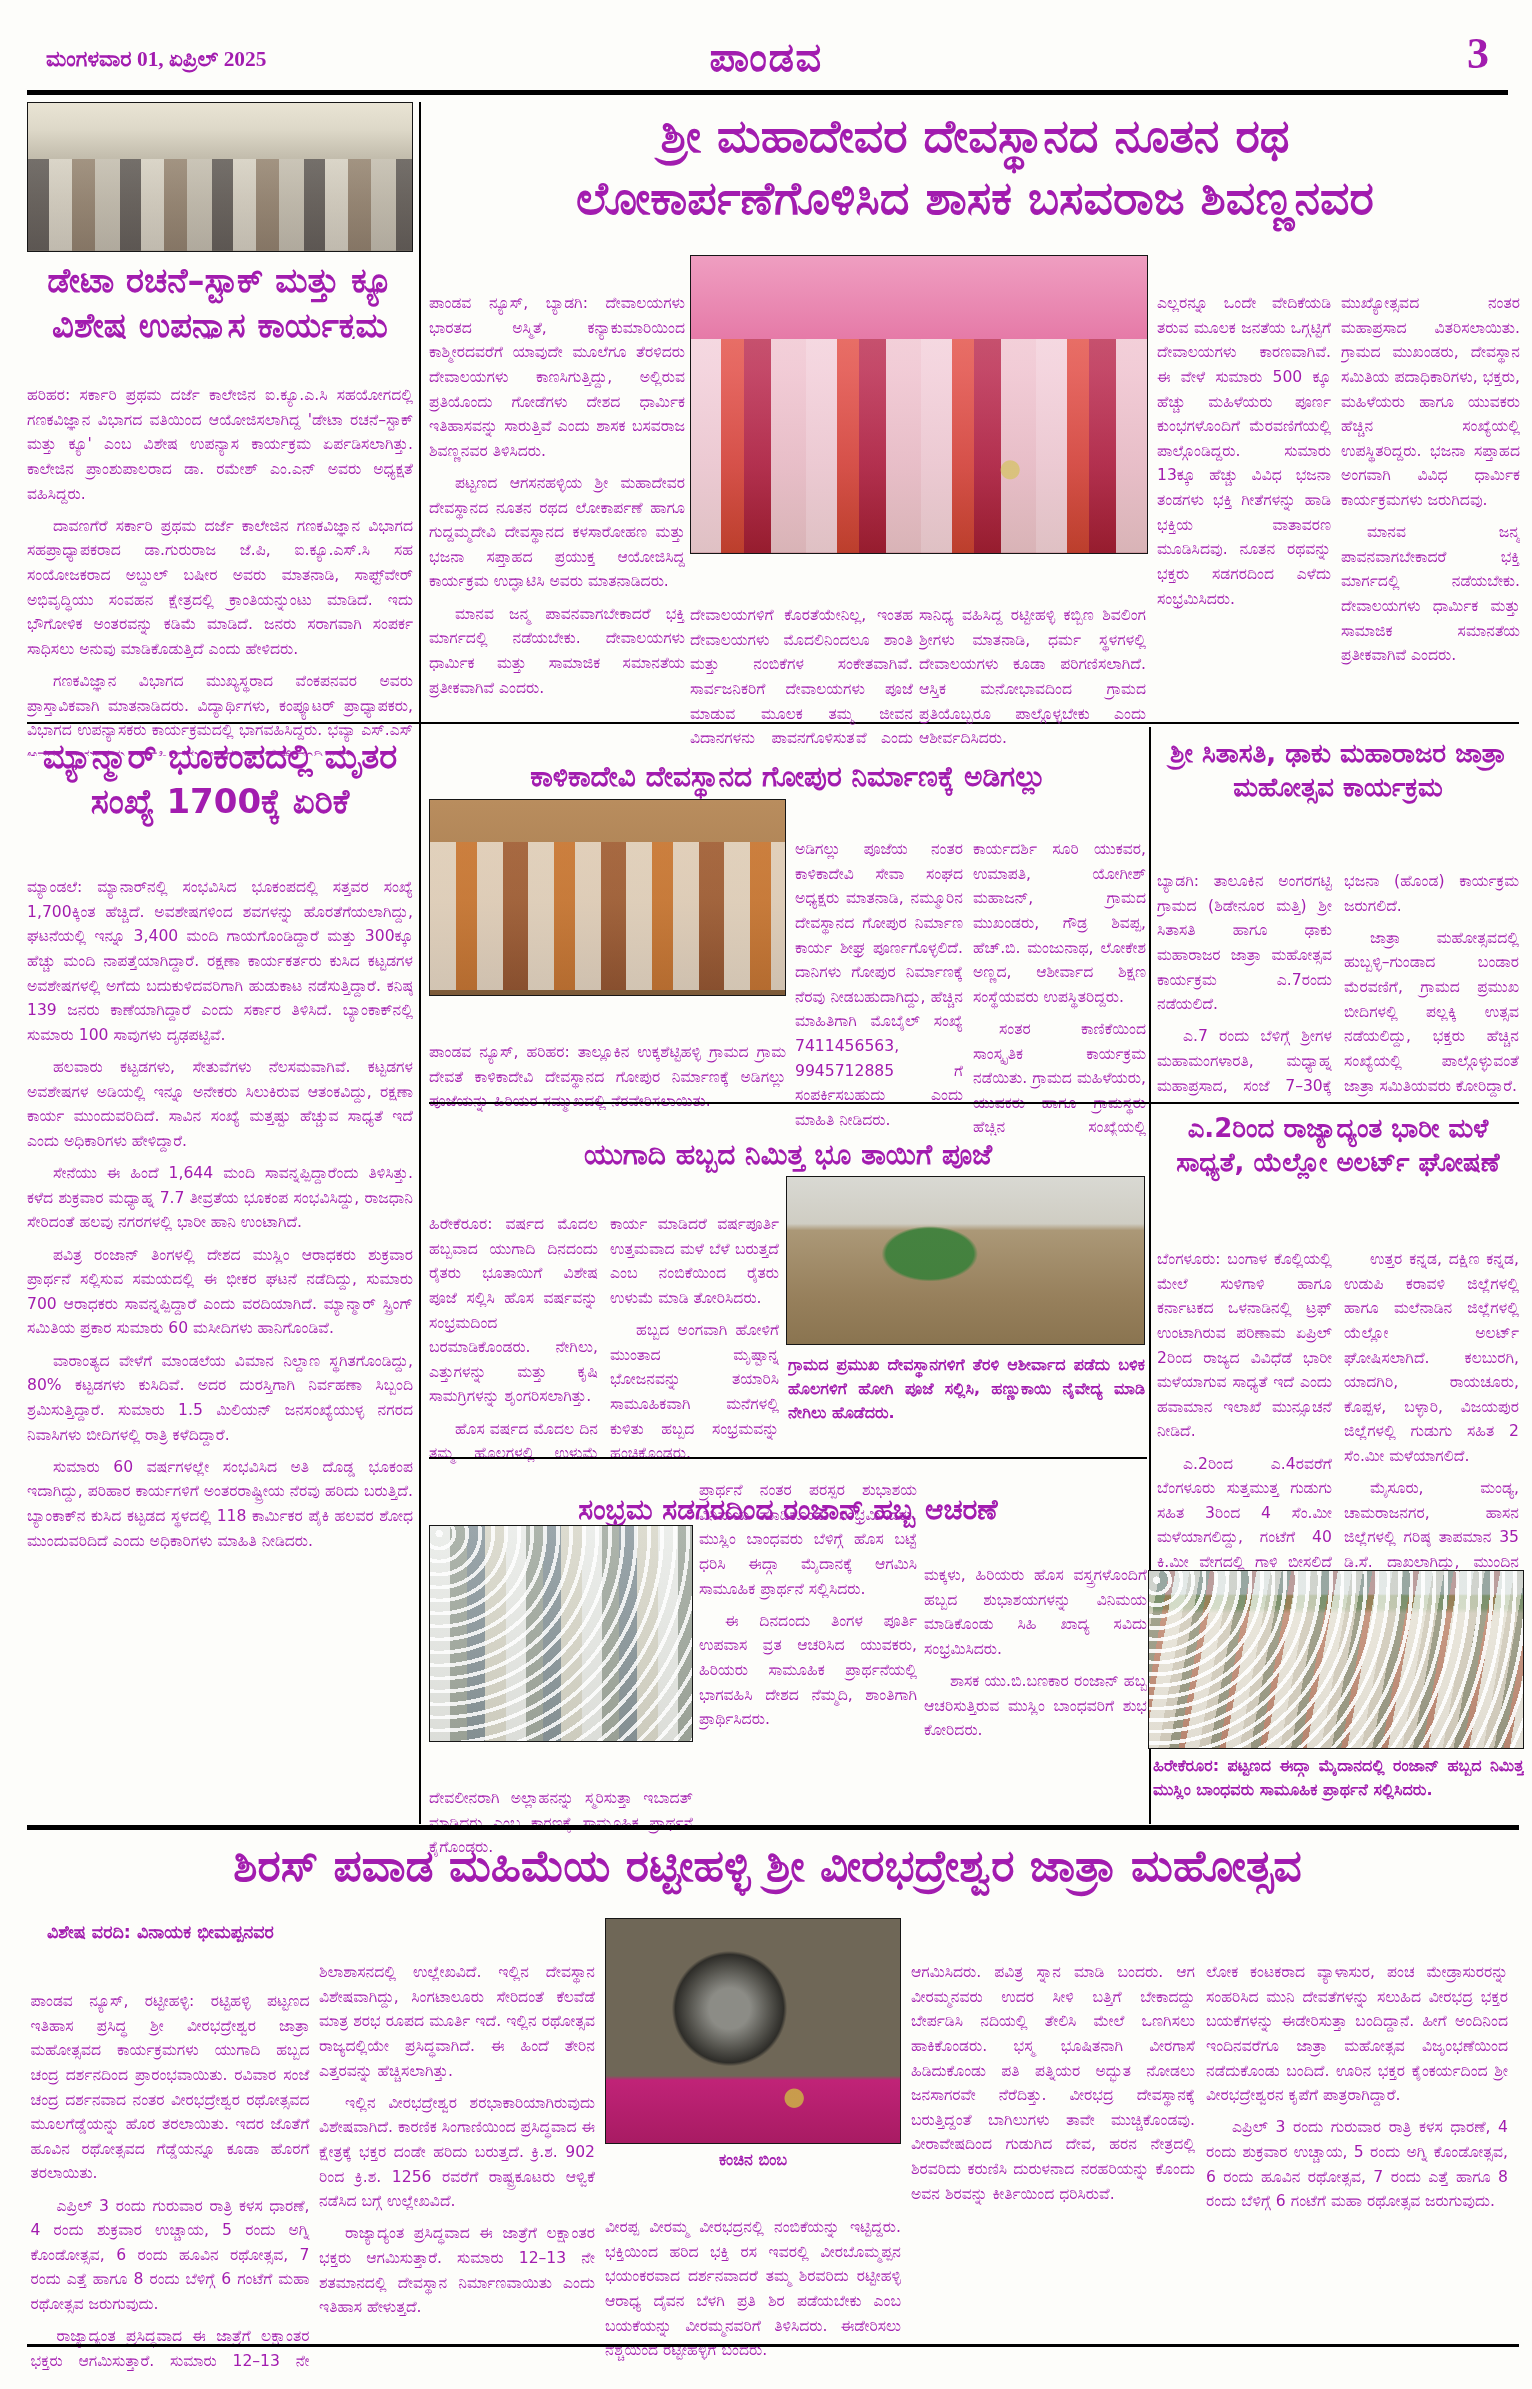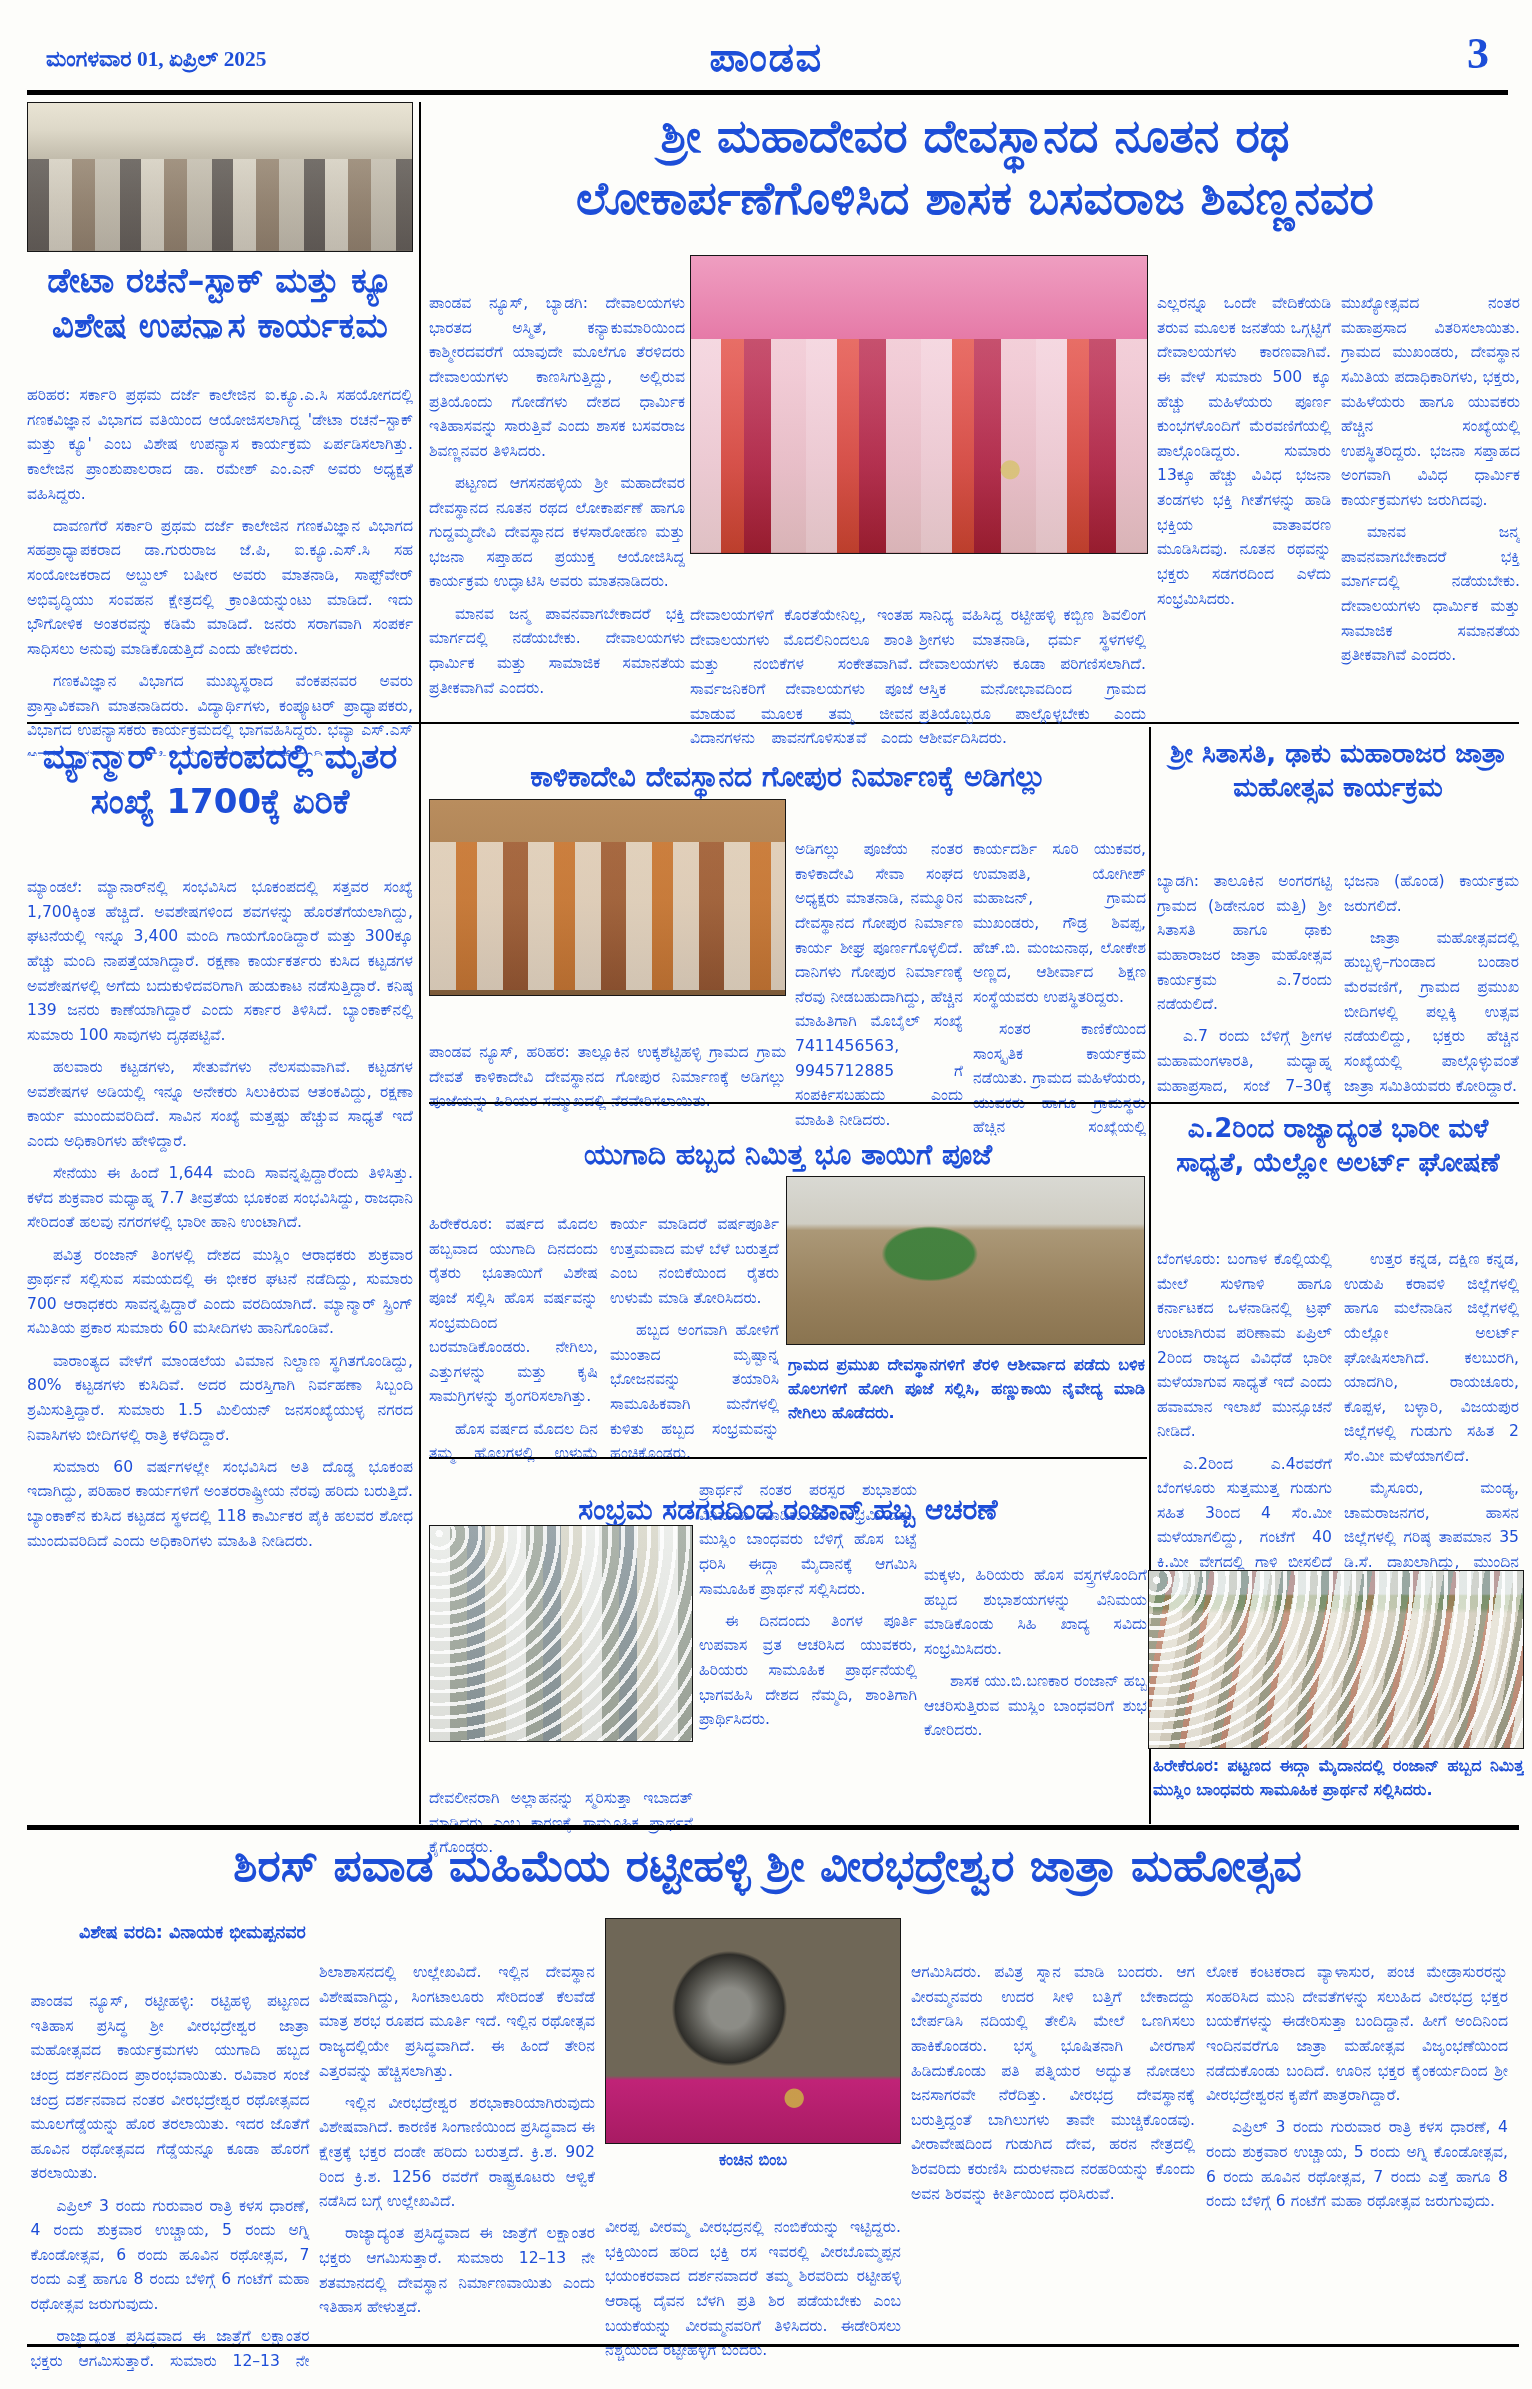--- a/index.html
+++ b/index.html
@@ -1,17 +1,17 @@
 <!DOCTYPE html>
 <html style="font-size:12.2px"><head>
 <meta charset="utf-8">
 <style>
   html,body{margin:0;padding:0;background:#e8e8e4;}
   .page{position:relative;width:1533px;height:2389px;background:#fdfdfa;margin:0 auto;
-        font-family:"DejaVu Sans","Liberation Sans",sans-serif;color:#1d4ed8;overflow:hidden;}
+        font-family:"DejaVu Sans","Liberation Sans",sans-serif;color:#a21caf;overflow:hidden;}
   .abs{position:absolute;box-sizing:border-box;overflow:hidden;}
   .rule{position:absolute;background:#000;}
   .date{font-family:"Liberation Serif",serif;font-weight:bold;font-size:21.4px;}
   .masthead{font-weight:bold;font-size:40px;letter-spacing:1.5px;text-align:center;}
   .pagenum{font-family:"Liberation Serif",serif;font-weight:bold;font-size:44px;text-align:right;}
   .hl{font-weight:bold;text-align:center;line-height:1.32;}
   .hl-main{font-size:46px;line-height:1.35;}
   .hl-left{font-size:34px;}
   .hl-sec{font-size:28px;margin-top:26px;}
   .hl-right{font-size:26px;}
@@ -161,21 +161,21 @@
   <div class="abs body-txt" style="left:924px;top:1525px;width:223px;height:296px;">
     <p class="nohang">ಮಕ್ಕಳು, ಹಿರಿಯರು ಹೊಸ ವಸ್ತ್ರಗಳೊಂದಿಗೆ ಹಬ್ಬದ ಶುಭಾಶಯಗಳನ್ನು ವಿನಿಮಯ ಮಾಡಿಕೊಂಡು ಸಿಹಿ ಖಾದ್ಯ ಸವಿದು ಸಂಭ್ರಮಿಸಿದರು.</p>
     <p>ಶಾಸಕ ಯು.ಬಿ.ಬಣಕಾರ ರಂಜಾನ್ ಹಬ್ಬ ಆಚರಿಸುತ್ತಿರುವ ಮುಸ್ಲಿಂ ಬಾಂಧವರಿಗೆ ಶುಭ ಕೋರಿದರು.</p>
   </div>
 
   <div class="ph ph-crowd" style="left:1148px;top:1570px;width:376px;height:179px;" aria-label="Large gathering offering mass prayer at Eidgah ground"></div>
   <div class="abs caption" style="left:1153px;top:1754px;width:371px;height:66px;">ಹಿರೇಕೆರೂರ: ಪಟ್ಟಣದ ಈದ್ಗಾ ಮೈದಾನದಲ್ಲಿ ರಂಜಾನ್ ಹಬ್ಬದ ನಿಮಿತ್ತ ಮುಸ್ಲಿಂ ಬಾಂಧವರು ಸಾಮೂಹಿಕ ಪ್ರಾರ್ಥನೆ ಸಲ್ಲಿಸಿದರು.</div>
 
   <div class="rule" style="left:27px;top:1825px;width:1492px;height:5.3px;"></div>
   <div class="abs hl hl-bottom" style="left:46px;top:1837px;width:1443px;height:75px;">ಶಿರಸ್ ಪವಾಡ ಮಹಿಮೆಯ ರಟ್ಟೀಹಳ್ಳಿ ಶ್ರೀ ವೀರಭದ್ರೇಶ್ವರ ಜಾತ್ರಾ ಮಹೋತ್ಸವ</div>
-  <div class="abs byline" style="left:47px;top:1922px;width:359px;height:26px;margin-left:32px;">ವಿಶೇಷ ವರದಿ: ವಿನಾಯಕ ಭೀಮಪ್ಪನವರ</div>
+  <div class="abs byline" style="left:47px;top:1922px;width:359px;height:26px;">ವಿಶೇಷ ವರದಿ: ವಿನಾಯಕ ಭೀಮಪ್ಪನವರ</div>
 
   <div class="abs body-txt" style="left:30.5px;top:1951px;width:279px;height:391px;">
     <p class="nohang">ಪಾಂಡವ ನ್ಯೂಸ್, ರಟ್ಟೀಹಳ್ಳಿ: ರಟ್ಟಿಹಳ್ಳಿ ಪಟ್ಟಣದ ಇತಿಹಾಸ ಪ್ರಸಿದ್ಧ ಶ್ರೀ ವೀರಭದ್ರೇಶ್ವರ ಜಾತ್ರಾ ಮಹೋತ್ಸವದ ಕಾರ್ಯಕ್ರಮಗಳು ಯುಗಾದಿ ಹಬ್ಬದ ಚಂದ್ರ ದರ್ಶನದಿಂದ ಪ್ರಾರಂಭವಾಯಿತು. ರವಿವಾರ ಸಂಜೆ ಚಂದ್ರ ದರ್ಶನವಾದ ನಂತರ ವೀರಭದ್ರೇಶ್ವರ ರಥೋತ್ಸವದ ಮೂಲಗೆಡ್ಡೆಯನ್ನು ಹೊರ ತರಲಾಯಿತು. ಇದರ ಜೊತೆಗೆ ಹೂವಿನ ರಥೋತ್ಸವದ ಗೆಡ್ಡೆಯನ್ನೂ ಕೂಡಾ ಹೊರಗೆ ತರಲಾಯಿತು.</p>
     <p>ಎಪ್ರಿಲ್ 3 ರಂದು ಗುರುವಾರ ರಾತ್ರಿ ಕಳಸ ಧಾರಣೆ, 4 ರಂದು ಶುಕ್ರವಾರ ಉಚ್ಚಾಯ, 5 ರಂದು ಅಗ್ನಿ ಕೊಂಡೋತ್ಸವ, 6 ರಂದು ಹೂವಿನ ರಥೋತ್ಸವ, 7 ರಂದು ಎತ್ತೆ ಹಾಗೂ 8 ರಂದು ಬೆಳಿಗ್ಗೆ 6 ಗಂಟೆಗೆ ಮಹಾ ರಥೋತ್ಸವ ಜರುಗುವುದು.</p>
     <p>ರಾಜ್ಯಾದ್ಯಂತ ಪ್ರಸಿದ್ಧವಾದ ಈ ಜಾತ್ರೆಗೆ ಲಕ್ಷಾಂತರ ಭಕ್ತರು ಆಗಮಿಸುತ್ತಾರೆ. ಸುಮಾರು 12–13 ನೇ ಶತಮಾನದಲ್ಲಿ ದೇವಸ್ಥಾನ ನಿರ್ಮಾಣವಾಯಿತು ಎಂದು ಇತಿಹಾಸ ಹೇಳುತ್ತದೆ.</p>
   </div>
   <div class="abs body-txt" style="left:319px;top:1922px;width:276px;height:420px;">
     <p class="nohang">ಶಿಲಾಶಾಸನದಲ್ಲಿ ಉಲ್ಲೇಖವಿದೆ. ಇಲ್ಲಿನ ದೇವಸ್ಥಾನ ವಿಶೇಷವಾಗಿದ್ದು, ಸಿಂಗಟಾಲೂರು ಸೇರಿದಂತೆ ಕೆಲವೆಡೆ ಮಾತ್ರ ಶರಭ ರೂಪದ ಮೂರ್ತಿ ಇದೆ. ಇಲ್ಲಿನ ರಥೋತ್ಸವ ರಾಜ್ಯದಲ್ಲಿಯೇ ಪ್ರಸಿದ್ಧವಾಗಿದೆ. ಈ ಹಿಂದೆ ತೇರಿನ ಎತ್ತರವನ್ನು ಹೆಚ್ಚಿಸಲಾಗಿತ್ತು.</p>
     <p>ಇಲ್ಲಿನ ವೀರಭದ್ರೇಶ್ವರ ಶರಭಾಕಾರಿಯಾಗಿರುವುದು ವಿಶೇಷವಾಗಿದೆ. ಕಾರಣಿಕ ಸಿಂಗಾಣಿಯಿಂದ ಪ್ರಸಿದ್ಧವಾದ ಈ ಕ್ಷೇತ್ರಕ್ಕೆ ಭಕ್ತರ ದಂಡೇ ಹರಿದು ಬರುತ್ತದೆ. ಕ್ರಿ.ಶ. 902 ರಿಂದ ಕ್ರಿ.ಶ. 1256 ರವರೆಗೆ ರಾಷ್ಟ್ರಕೂಟರು ಆಳ್ವಿಕೆ ನಡೆಸಿದ ಬಗ್ಗೆ ಉಲ್ಲೇಖವಿದೆ.</p>
     <p>ರಾಜ್ಯಾದ್ಯಂತ ಪ್ರಸಿದ್ಧವಾದ ಈ ಜಾತ್ರೆಗೆ ಲಕ್ಷಾಂತರ ಭಕ್ತರು ಆಗಮಿಸುತ್ತಾರೆ. ಸುಮಾರು 12–13 ನೇ ಶತಮಾನದಲ್ಲಿ ದೇವಸ್ಥಾನ ನಿರ್ಮಾಣವಾಯಿತು ಎಂದು ಇತಿಹಾಸ ಹೇಳುತ್ತದೆ.</p>

